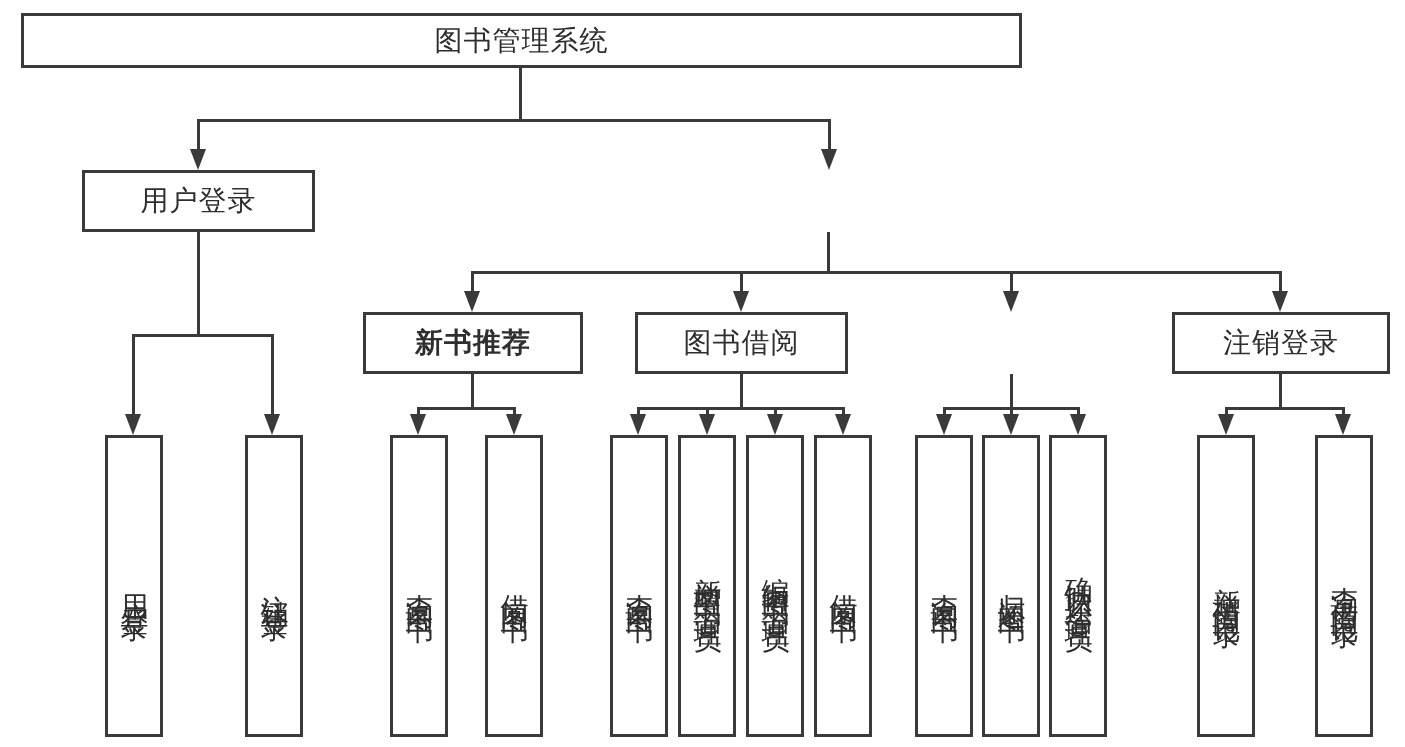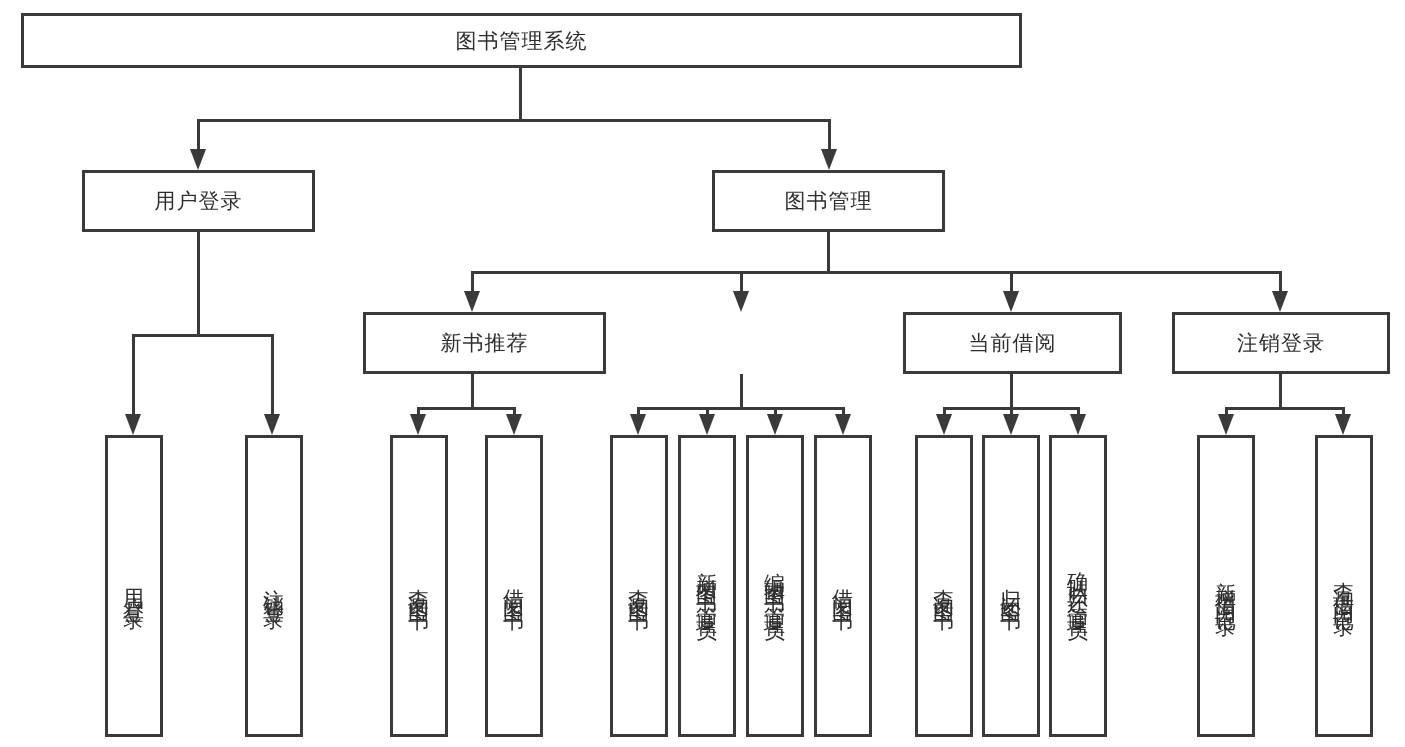--- a/index.html
+++ b/index.html
@@ -3,21 +3,21 @@
 <meta charset="utf-8">
 <style>
   html,body{margin:0;padding:0;background:#ffffff;}
   #stage{
     position:relative;width:1405px;height:747px;background:#ffffff;
     font-family:"Liberation Sans",sans-serif;overflow:hidden;
   }
   .box{
     position:absolute;box-sizing:border-box;border:3px solid #3a3a3a;background:#ffffff;
     display:flex;align-items:center;justify-content:center;
-    color:#2e2e2e;font-size:21px;letter-spacing:1px;
+    color:#2e2e2e;font-size:28px;letter-spacing:1px;
   }
   .box-v{
     writing-mode:vertical-rl;text-orientation:mixed;
     letter-spacing:7px;line-height:1;
   }
   .vline{position:absolute;width:3px;background:#3a3a3a;}
   .hline{position:absolute;height:3px;background:#3a3a3a;}
   .arrow{
     position:absolute;width:0;height:0;
     border-left:8px solid transparent;border-right:8px solid transparent;
@@ -40,47 +40,44 @@
   <div class="vline" style="left:519px;top:68px;height:52px;"></div>
   <div class="hline" style="left:197px;top:119px;width:634px;"></div>
   <div class="vline" style="left:197px;top:119px;height:31px;"></div>
   <div class="arrow" style="left:190px;top:149px;"></div>
   <div class="vline" style="left:828px;top:119px;height:31px;"></div>
   <div class="arrow" style="left:821px;top:149px;"></div>
 
   <div class="box" style="left:82px;top:170px;width:233px;height:62px;">
     <span>用户登录</span>
   </div>
-  <div class="box" style="left:712px;top:170px;width:233px;height:62px;">
-    <span>图书管理</span>
-  </div>
 
   <div class="vline" style="left:197px;top:232px;height:105px;"></div>
   <div class="hline" style="left:132px;top:334px;width:142px;"></div>
   <div class="vline" style="left:132px;top:334px;height:81px;"></div>
   <div class="arrow" style="left:125px;top:414px;"></div>
   <div class="vline" style="left:271px;top:334px;height:81px;"></div>
   <div class="arrow" style="left:264px;top:414px;"></div>
 
   <div class="vline" style="left:827px;top:232px;height:42px;"></div>
   <div class="hline" style="left:471px;top:271px;width:810px;"></div>
   <div class="vline" style="left:471px;top:271px;height:21px;"></div>
   <div class="arrow" style="left:464px;top:291px;"></div>
   <div class="vline" style="left:740px;top:271px;height:21px;"></div>
   <div class="arrow" style="left:733px;top:291px;"></div>
   <div class="vline" style="left:1010px;top:271px;height:21px;"></div>
   <div class="arrow" style="left:1003px;top:291px;"></div>
   <div class="vline" style="left:1279px;top:271px;height:21px;"></div>
   <div class="arrow" style="left:1272px;top:291px;"></div>
 
-  <div class="box" style="left:363px;top:312px;width:243px;height:62px;">
+  <div class="box" style="left:363px;top:312px;width:220px;height:62px;font-weight:bold;">
     <span>新书推荐</span>
   </div>
-  <div class="box" style="left:903px;top:312px;width:219px;height:62px;">
-    <span>当前借阅</span>
+  <div class="box" style="left:635px;top:312px;width:213px;height:62px;">
+    <span>图书借阅</span>
   </div>
   <div class="box" style="left:1172px;top:312px;width:218px;height:62px;">
     <span>注销登录</span>
   </div>
 
   <div class="vline" style="left:471px;top:374px;height:36px;"></div>
   <div class="hline" style="left:417px;top:407px;width:99px;"></div>
   <div class="vline" style="left:417px;top:407px;height:10px;"></div>
   <div class="arrow" style="left:410px;top:414px;"></div>
   <div class="vline" style="left:513px;top:407px;height:10px;"></div>

